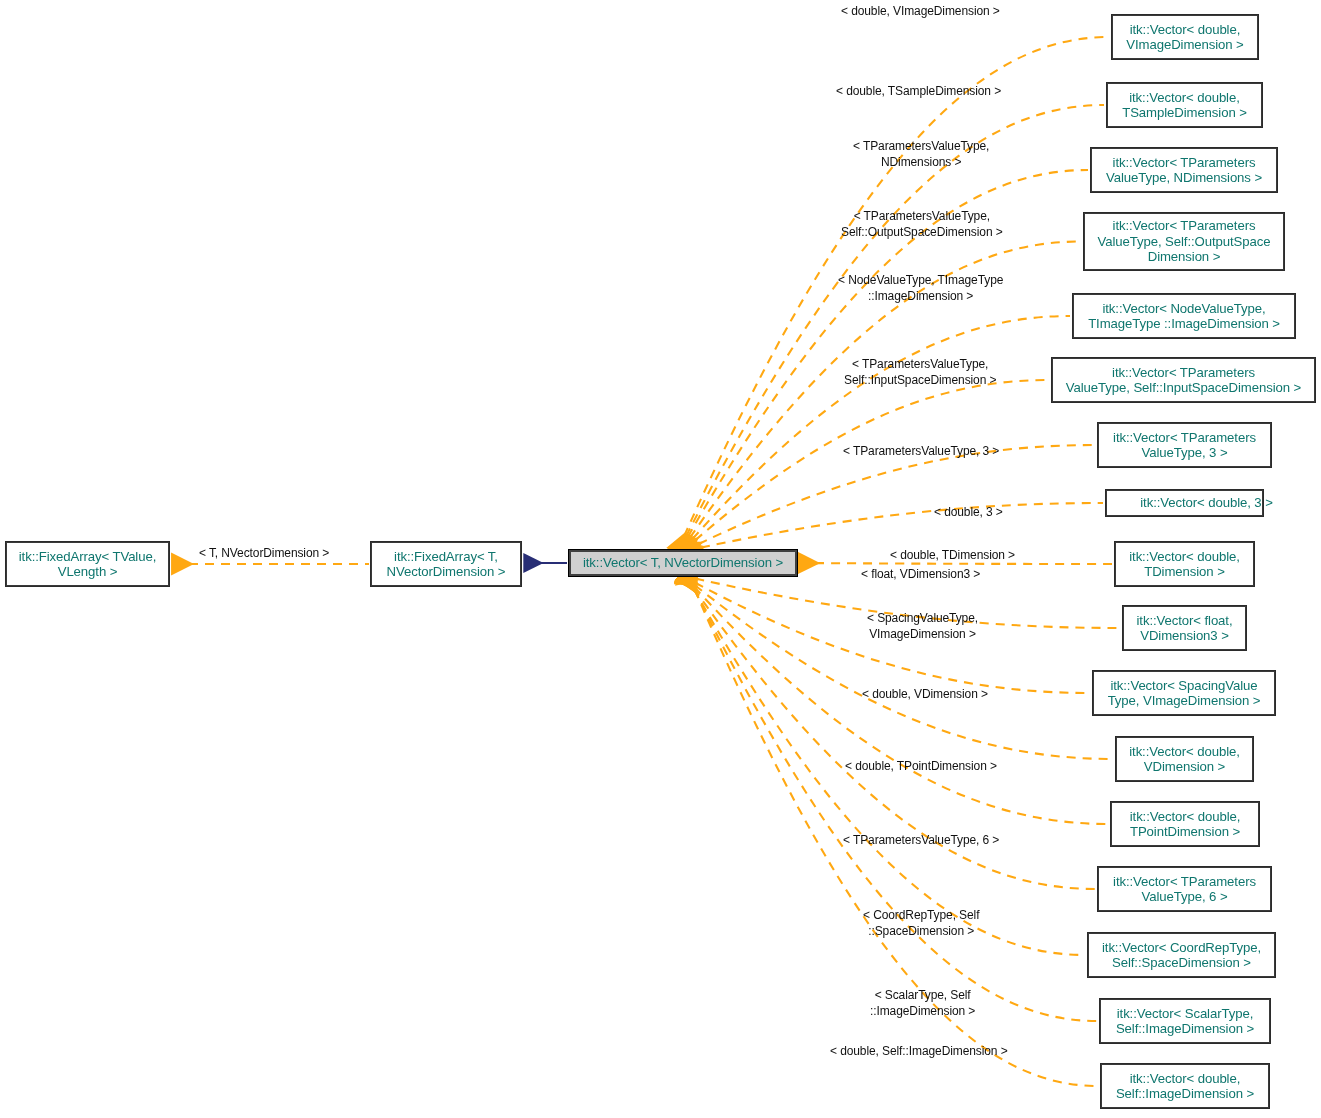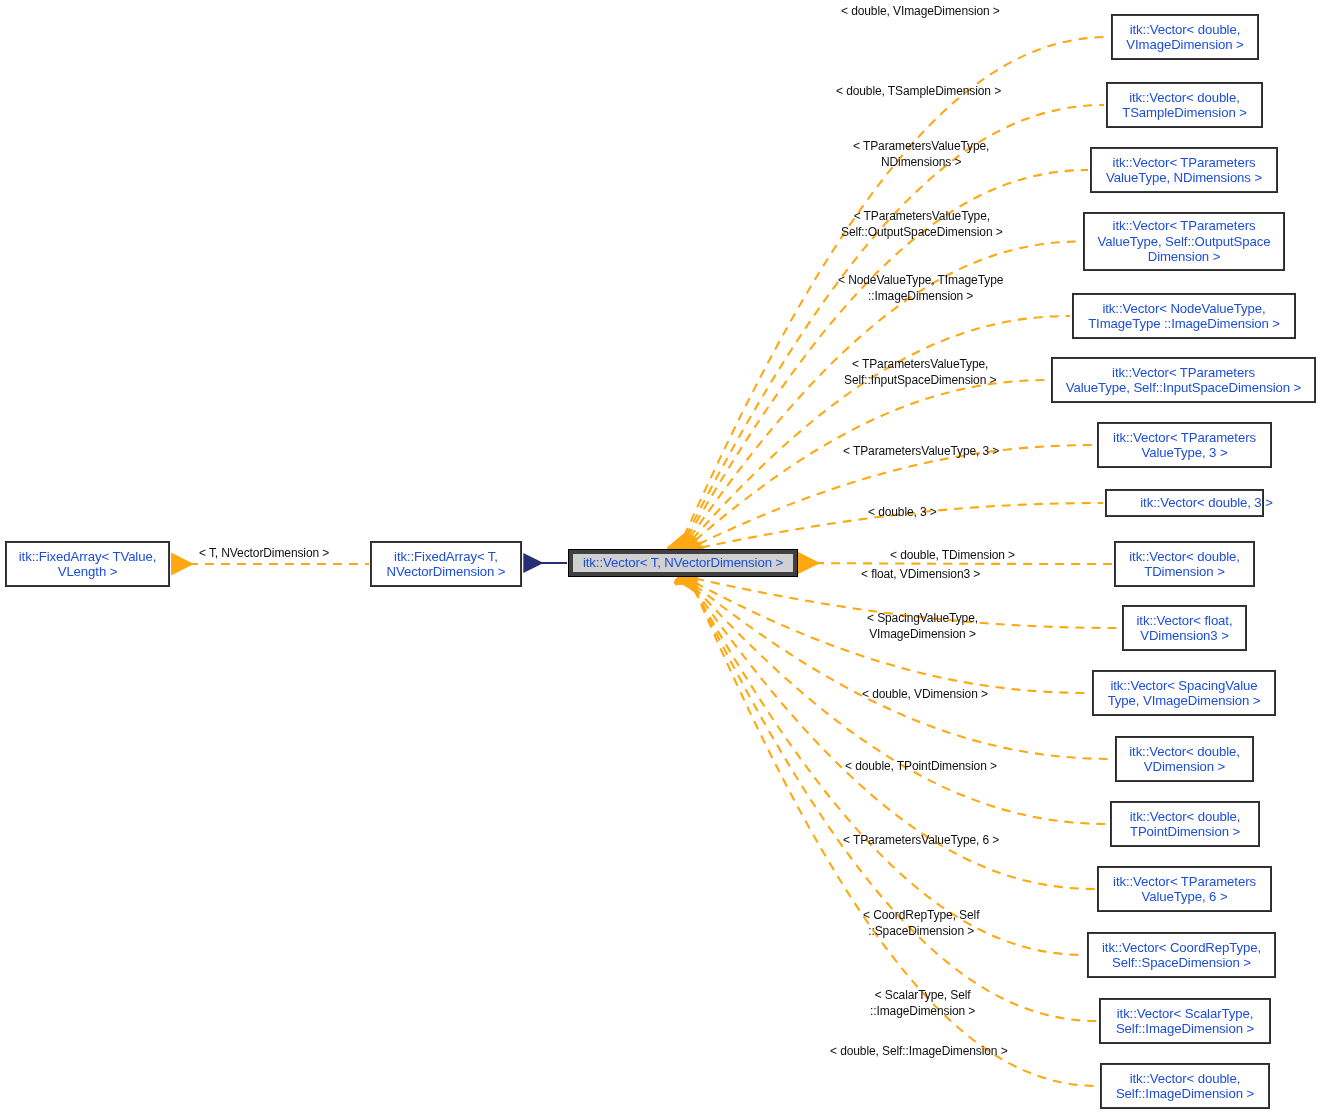--- a/index.html
+++ b/index.html
@@ -24,33 +24,33 @@
     width: 1321px;
     height: 1118px;
     pointer-events: none;
   }
   .node {
     position: absolute;
     box-sizing: border-box;
     border: 1px solid #3a3a3a;
     outline: 1px solid #2b2b2b;
     background: #ffffff;
-    color: #1d4ed8;
+    color: #0f766e;
     font-size: 13.2px;
     line-height: 15.5px;
     text-align: center;
     display: flex;
     align-items: center;
     justify-content: center;
     white-space: pre;
     letter-spacing: -0.1px;
   }
   .node.current {
     background: #d0d0d0;
-    border: 4px solid #404040;
+    border: 2px solid #404040;
     outline: 1px solid #000000;
   }
   .edge-label {
     position: absolute;
     font-size: 12px;
     line-height: 15.5px;
     color: #111111;
     text-align: center;
     white-space: pre;
     letter-spacing: -0.1px;
@@ -140,21 +140,21 @@
       <div class="edge-label" style="top: 84px; left: 836px;">&lt; double, TSampleDimension &gt;</div>
       <div class="edge-label" style="top: 139px; left: 853px;">&lt; TParametersValueType,
 NDimensions &gt;</div>
       <div class="edge-label" style="top: 209px; left: 841px;">&lt; TParametersValueType,
 Self::OutputSpaceDimension &gt;</div>
       <div class="edge-label" style="top: 273px; left: 838px;">&lt; NodeValueType, TImageType
 ::ImageDimension &gt;</div>
       <div class="edge-label" style="top: 357px; left: 844px;">&lt; TParametersValueType,
 Self::InputSpaceDimension &gt;</div>
       <div class="edge-label" style="top: 444px; left: 843px;">&lt; TParametersValueType, 3 &gt;</div>
-      <div class="edge-label" style="top: 505px; left: 868px;">&lt; double, 3 &gt;</div>
+      <div class="edge-label" style="top: 505px; left: 934px;">&lt; double, 3 &gt;</div>
       <div class="edge-label" style="top: 548px; left: 890px;">&lt; double, TDimension &gt;</div>
       <div class="edge-label" style="top: 567px; left: 861px;">&lt; float, VDimension3 &gt;</div>
       <div class="edge-label" style="top: 611px; left: 867px;">&lt; SpacingValueType,
 VImageDimension &gt;</div>
       <div class="edge-label" style="top: 687px; left: 862px;">&lt; double, VDimension &gt;</div>
       <div class="edge-label" style="top: 759px; left: 845px;">&lt; double, TPointDimension &gt;</div>
       <div class="edge-label" style="top: 833px; left: 843px;">&lt; TParametersValueType, 6 &gt;</div>
       <div class="edge-label" style="top: 908px; left: 863px;">&lt; CoordRepType, Self
 ::SpaceDimension &gt;</div>
       <div class="edge-label" style="top: 988px; left: 870px;">&lt; ScalarType, Self

